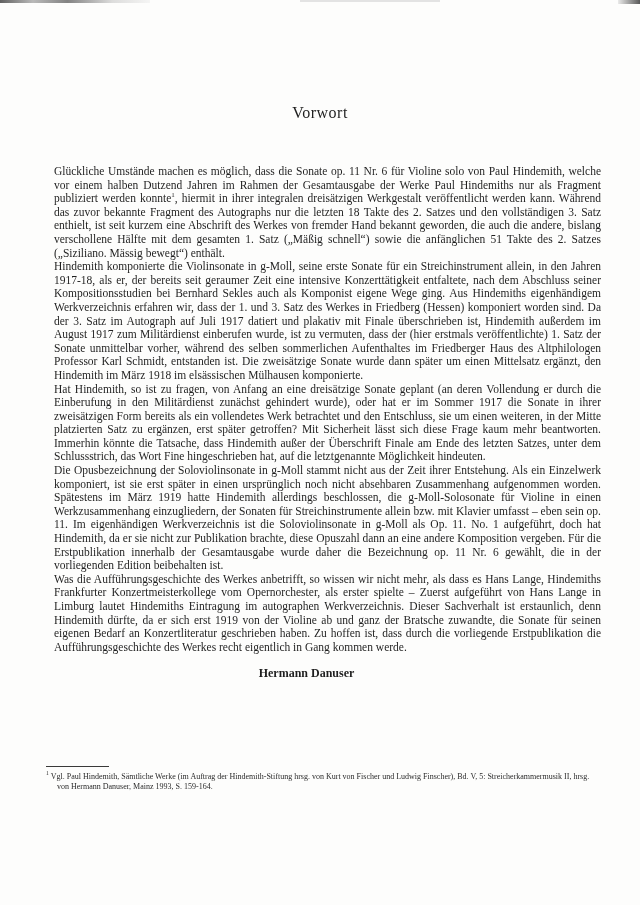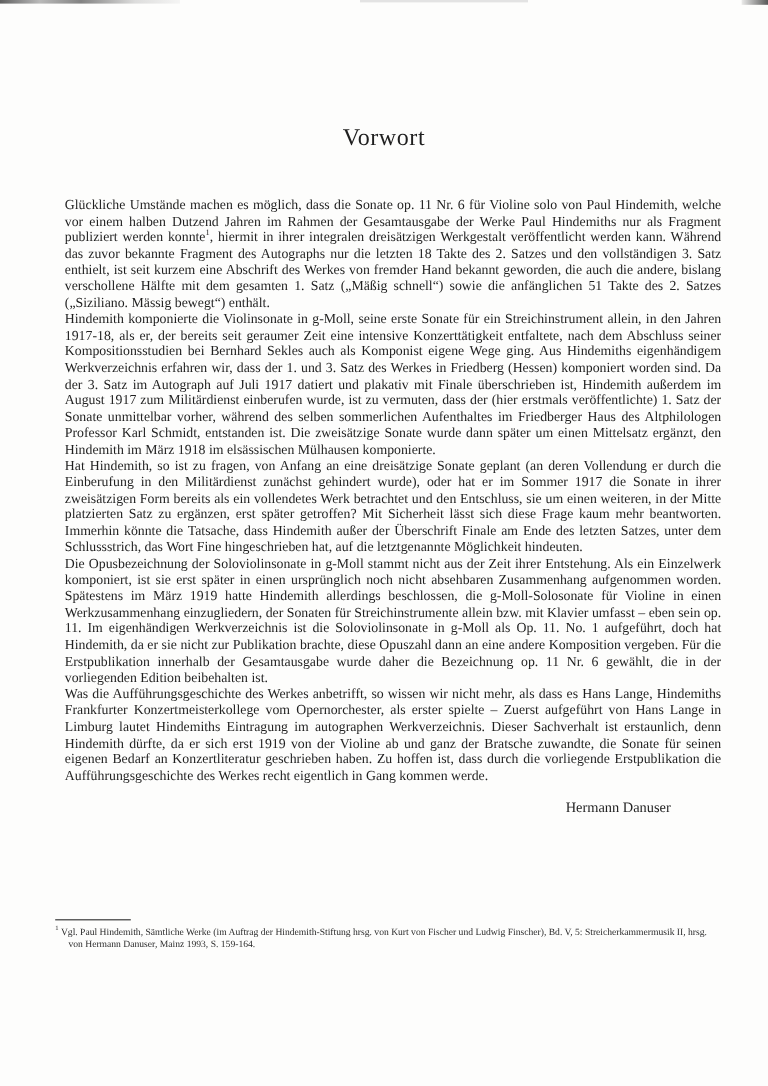--- a/index.html
+++ b/index.html
@@ -39,21 +39,21 @@
     position: absolute;
     top: 0; right: 0;
     width: 22px; height: 4px;
     background: linear-gradient(90deg, rgba(160,160,160,.2), rgba(60,60,60,.85));
   }
   .title {
     position: absolute;
     top: 104px;
     left: 0; right: 0;
     text-align: center;
-    font-size: 20px;
+    font-size: 16px;
     font-weight: normal;
     letter-spacing: 0.5px;
     margin: 0;
   }
   .content {
     position: absolute;
     top: 165px;
     left: 54px;
     width: 547px;
   }
@@ -67,22 +67,23 @@
   }
   .body-text .it { }
   .body-text sup {
     font-size: 7px;
     line-height: 0;
     vertical-align: super;
   }
   .signature {
     margin-top: 12px;
     padding-right: 42px;
-    text-align: right;
+    text-align: center;
     font-size: 12px;
+    font-weight: bold;
   }
   .footnote {
     position: absolute;
     top: 766px;
     left: 46px;
     width: 547px;
   }
   .footnote-rule {
     width: 63px;
     height: 0;

